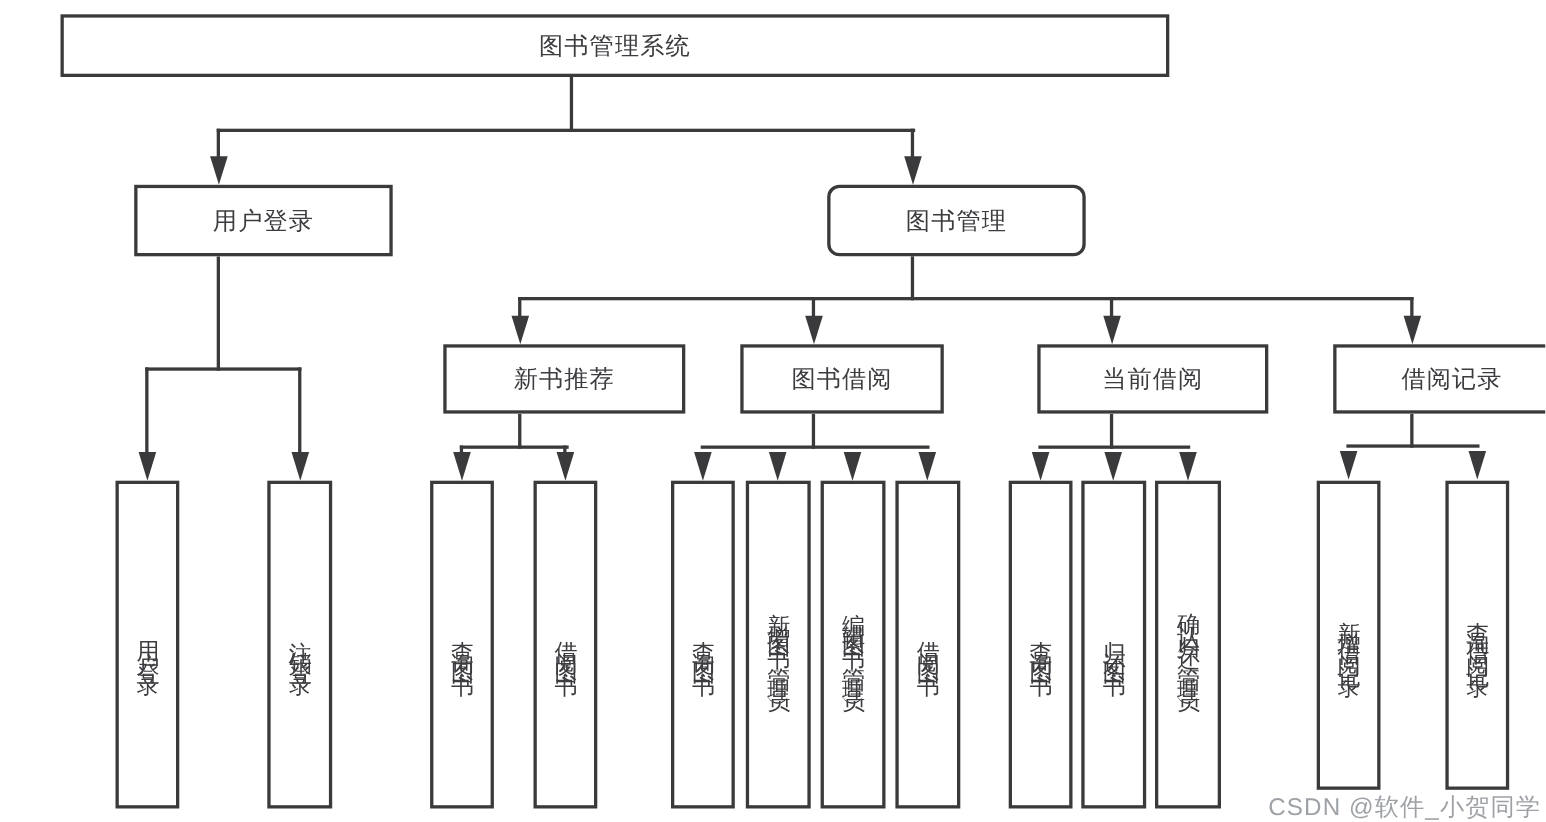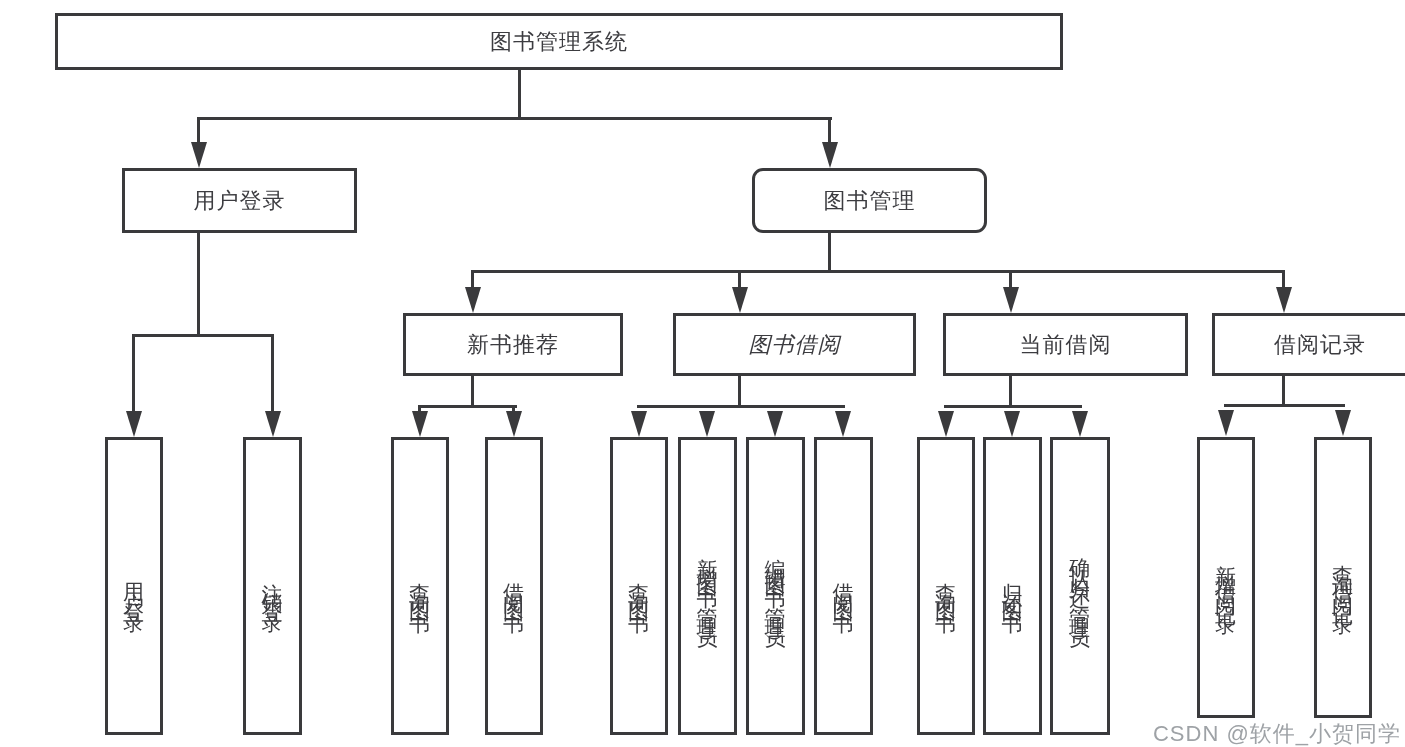--- a/index.html
+++ b/index.html
@@ -59,22 +59,22 @@
   <div class="vline" style="left:471px;top:270px;height:22px;"></div>
   <div class="arr" style="left:465px;top:287px;"></div>
   <div class="vline" style="left:738px;top:270px;height:22px;"></div>
   <div class="arr" style="left:732px;top:287px;"></div>
   <div class="vline" style="left:1009px;top:270px;height:22px;"></div>
   <div class="arr" style="left:1003px;top:287px;"></div>
   <div class="vline" style="left:1282px;top:270px;height:22px;"></div>
   <div class="arr" style="left:1276px;top:287px;"></div>
 
   <div class="box" style="left:363px;top:313px;width:220px;height:63px;">新书推荐</div>
-  <div class="box" style="left:633px;top:313px;width:243px;height:63px;font-style:italic;">图书借阅</div>
-  <div class="box" style="left:903px;top:313px;width:245px;height:63px;">当前借阅</div>
+  <div class="box" style="left:633px;top:313px;width:185px;height:63px;">图书借阅</div>
+  <div class="box" style="left:903px;top:313px;width:210px;height:63px;">当前借阅</div>
   <div class="box" style="left:1172px;top:313px;width:216px;height:63px;">借阅记录</div>
 
   <div class="vline" style="left:471px;top:376px;height:32px;"></div>
   <div class="hline" style="left:418px;top:405px;width:99px;"></div>
   <div class="vline" style="left:418px;top:405px;height:10px;"></div>
   <div class="arr" style="left:412px;top:411px;"></div>
   <div class="vline" style="left:512px;top:405px;height:10px;"></div>
   <div class="arr" style="left:506px;top:411px;"></div>
 
   <div class="vline" style="left:738px;top:376px;height:32px;"></div>

